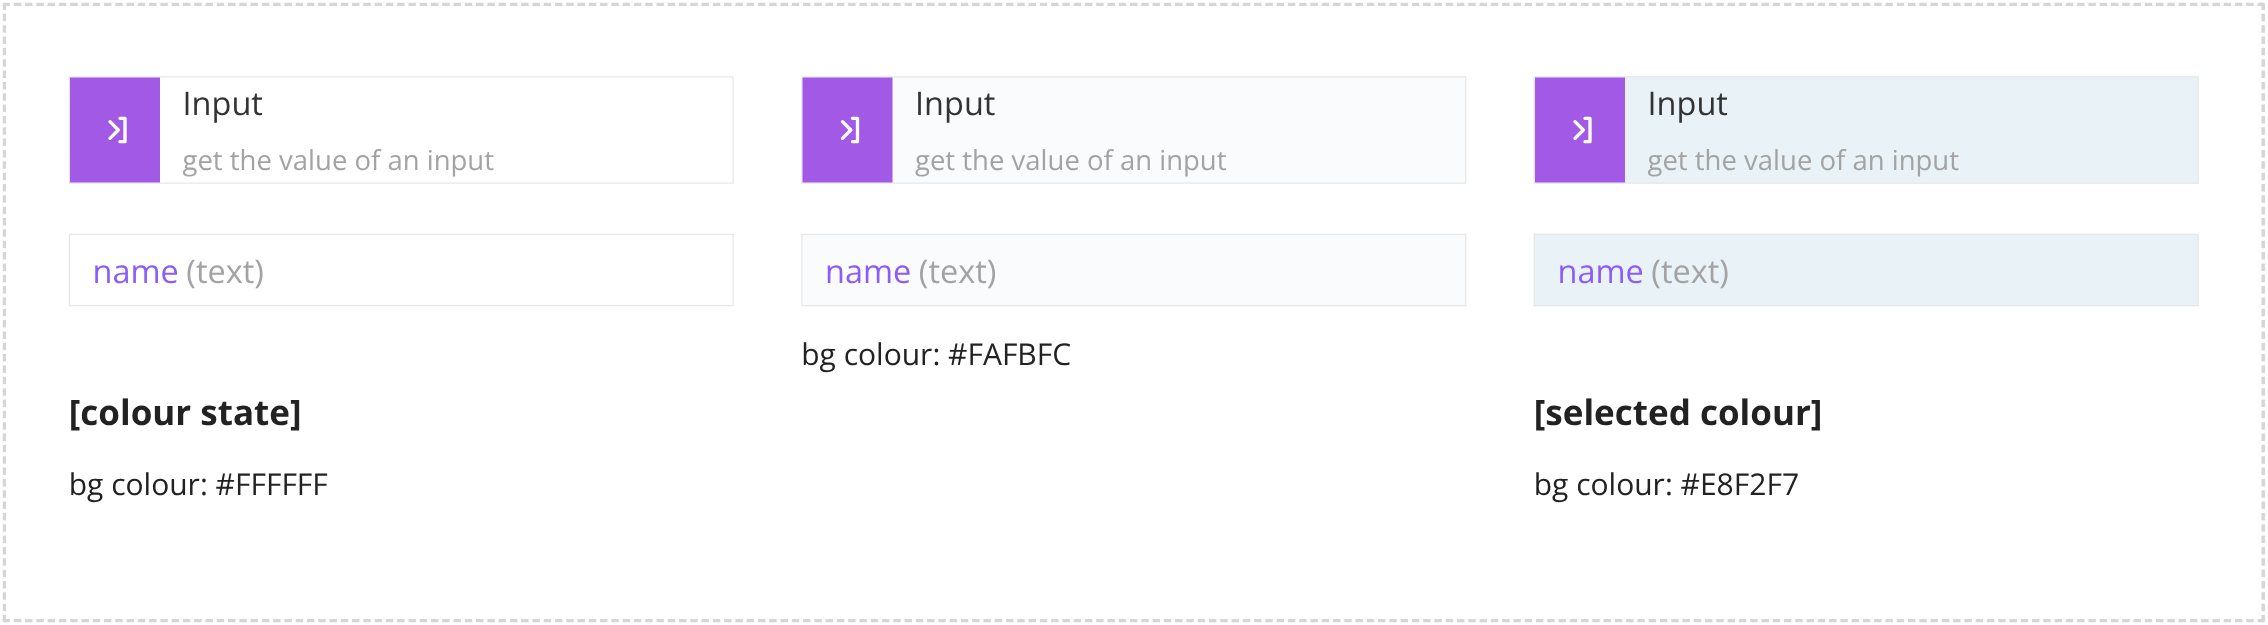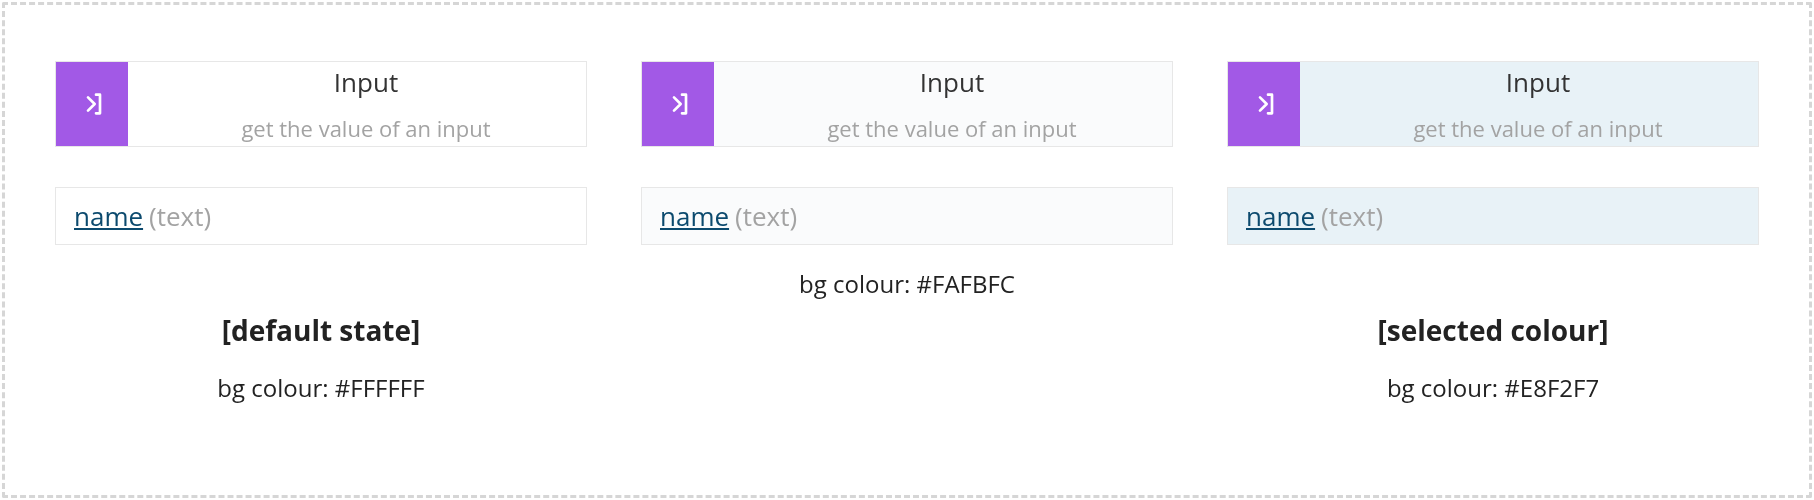--- a/index.html
+++ b/index.html
@@ -10,21 +10,20 @@
   }
   .frame {
     width: 1810px;
     height: 496px;
     margin: 2px;
     border: 3px dashed #d6d6d6;
     border-radius: 2px;
     padding: 56px 50px 40px 50px;
     display: flex;
     gap: 54px;
-    text-align: center;
   }
   .col {
     flex: 1;
     display: flex;
     flex-direction: column;
   }
   .card {
     display: flex;
     border: 1px solid #e7e7e7;
     height: 86px;
@@ -66,21 +65,21 @@
   .field {
     margin-top: 40px;
     border: 1px solid #e7e7e7;
     height: 58px;
     width: 100%;
     display: flex;
     align-items: center;
     padding-left: 18px;
     font-size: 26px;
   }
-  .field .fname { color: #0c4a6e; text-decoration: underline; }
+  .field .fname { color: #8b5cf6; }
   .field .ftype { color: #a3a3a3; margin-left: 6px; }
   .state-label {
     margin-top: 66px;
     font-size: 28px;
     font-weight: 700;
     color: #222222;
   }
   .bg-label {
     margin-top: 22px;
     font-size: 24px;
@@ -102,21 +101,21 @@
       </div>
       <div class="text-box">
         <div class="title">Input</div>
         <div class="subtitle">get the value of an input</div>
       </div>
     </div>
     <div class="field" style="background:#FFFFFF">
       <span class="fname">name</span>
       <span class="ftype">(text)</span>
     </div>
-    <div class="state-label">[default state]</div>
+    <div class="state-label">[colour state]</div>
     <div class="bg-label">bg colour: #FFFFFF</div>
   </div>
 
   <div class="col">
     <div class="card" style="background:#FAFBFC">
       <div class="icon-box" style="background:#A259E6">
         <svg viewBox="0 0 24 24">
           <polyline points="9 7 14 12 9 17" stroke-linecap="round" stroke-linejoin="round"></polyline>
           <path d="M15 5 L18 5 L18 19 L15 19" stroke-linecap="round" stroke-linejoin="round"></path>
         </svg>

